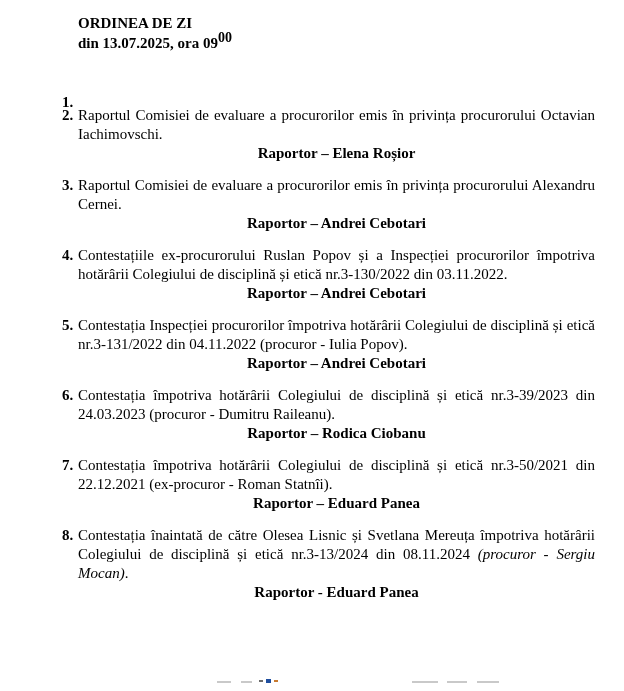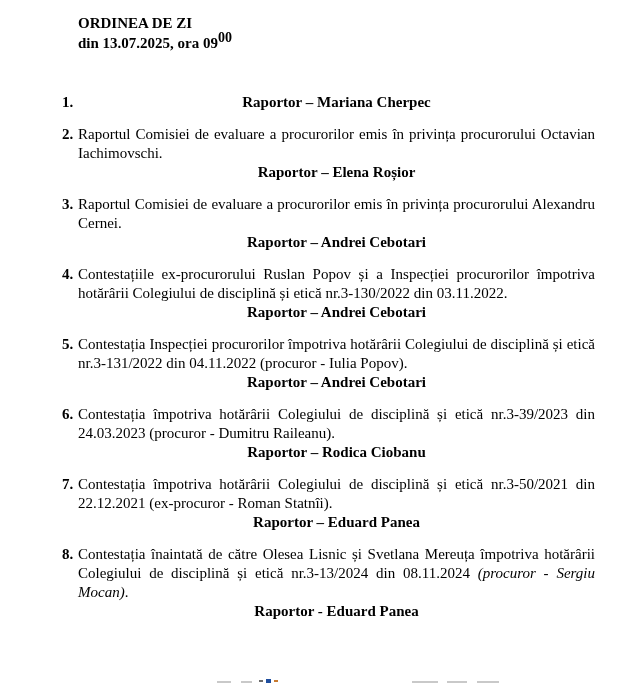--- a/index.html
+++ b/index.html
@@ -80,21 +80,20 @@
 
   <div class="header">
     <div>ORDINEA DE ZI</div>
     <div><span>din 13.07.2025, ora 09</span><sup>00</sup></div>
   </div>
 
   <div class="agenda">
 
     <div class="item">
       <span class="num">1.</span>
-      <div class="raportor">Raportor – Mariana Cherpec</div>
     </div>
 
     <div class="item">
       <span class="num">2.</span>
       <div class="item-text"><span>Raportul Comisiei de evaluare a procurorilor emis în privința procurorului Octavian Iachimovschi.</span><sup></sup><i class="it"></i><span></span></div>
       <div class="raportor">Raportor – Elena Roșior</div>
     </div>
 
     <div class="item">
       <span class="num">3.</span>

